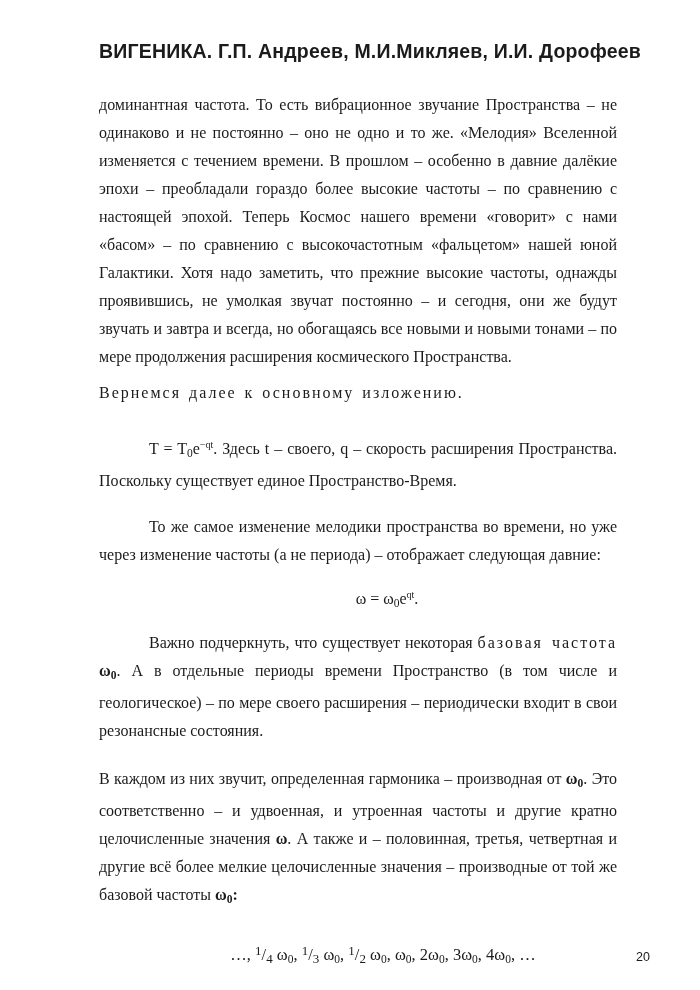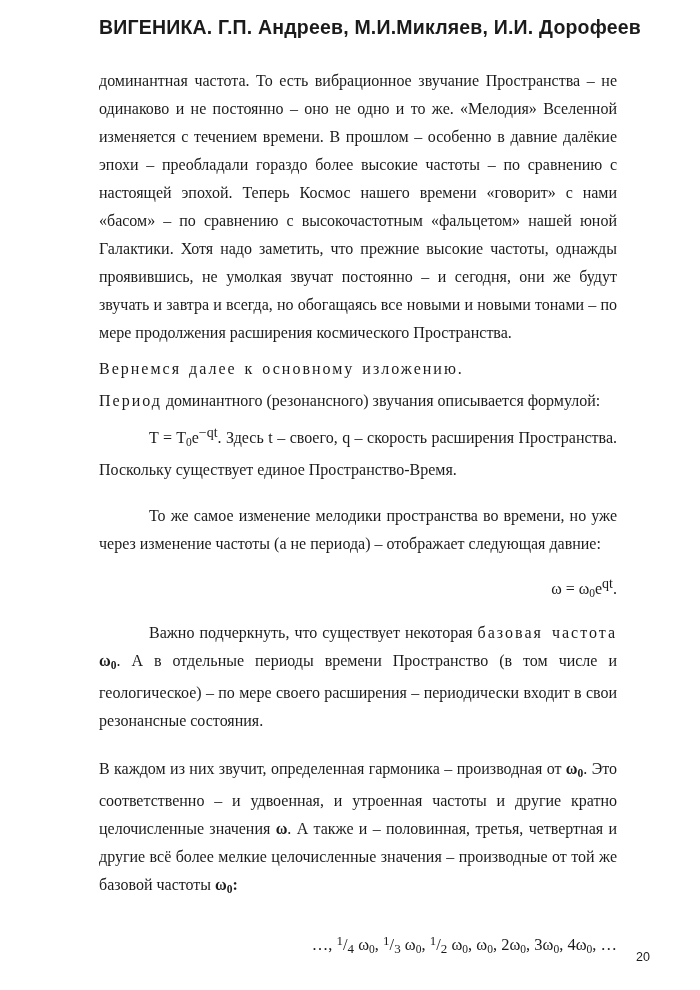--- a/index.html
+++ b/index.html
@@ -1,50 +1,50 @@
 <!DOCTYPE html>
 <html lang="ru"><head>
 <meta charset="utf-8">
 <style>
   html,body { margin:0; padding:0; background:#ffffff; }
   .page {
     position:relative;
     width:700px; height:990px;
     background:#ffffff;
     box-sizing:border-box;
-    padding:16px 83px 0 99px;
+    padding:40px 83px 0 99px;
     font-family:"Liberation Serif", serif;
     color:#1b1b1b;
     overflow:hidden;
   }
   .header {
     font-family:"Liberation Sans", sans-serif;
     font-weight:700;
     font-size:19.5px;
     line-height:22px;
     white-space:nowrap;
     letter-spacing:0.2px;
   }
   .content { margin-top:29px; font-size:16px; line-height:28px; }
   p { margin:0; text-align:justify; }
   .ind  { text-indent:50px; }
   .mb1  { margin-bottom:8px; }
-  .mb2  { margin-bottom:4px; }
+  .mb2  { margin-bottom:24px; }
   .mb3  { margin-bottom:4px; }
   .mb4  { margin-bottom:18px; }
   .mb5  { margin-bottom:12px; }
   .mb6  { margin-bottom:12px; }
   .mb7  { margin-bottom:20px; }
   .mb8  { margin-bottom:24px; }
   .spread { letter-spacing:2px; word-spacing:2px; }
   .it { }
   .b  { font-weight:bold; }
   .sb { font-size:11.5px; vertical-align:-3px; }
-  .sp { font-size:14px; vertical-align:6px; }
-  .fline { text-align:right; }
+  .sp { font-size:10px; vertical-align:6px; }
+  .fline { text-align:center; }
   .p6line { padding-left:58px; }
   .p9line { padding-left:50px; font-size:16.5px; }
   .fnum { font-size:13px; vertical-align:5px; }
   .fden { font-size:13px; vertical-align:-3px; }
   .pagenum {
     position:absolute; top:950px; right:50px;
     font-family:"Liberation Sans", sans-serif;
     font-size:12.5px; color:#1b1b1b;
   }
 </style>
@@ -54,21 +54,20 @@
 <div class="page">
 
   <div class="header"><span>ВИГЕНИКА. Г.П. Андреев, М.И.Микляев, И.И. Дорофеев</span></div>
 
   <div class="content">
 
     <p class="mb1"><span>доминантная частота. То есть </span><span class="it">вибрационное звучание Пространства</span><span> – не одинаково и не постоянно – оно не одно и то же. «Мелодия» Вселенной изменяется с течением времени. В прошлом – особенно в давние далёкие эпохи – преобладали гораздо более высокие частоты – по сравнению с настоящей эпохой. Теперь Космос нашего времени «говорит» с нами «басом» – по сравнению с высокочастотным «фальцетом» нашей юной Галактики. Хотя надо заметить, что прежние высокие частоты, однажды проявившись, не умолкая звучат постоянно – и сегодня, они же будут звучать и завтра и всегда, но обогащаясь все новыми и новыми тонами – по мере продолжения расширения космического Пространства.</span></p>
 
     <p class="mb2 spread"><span>Вернемся далее к основному изложению.</span></p>
 
-    <p class="mb3"><span class="spread">Период</span><span> доминантного (резонансного) звучания описывается формулой:</span></p>
 
     <p class="mb4 ind"><span><span>T = T</span><span class="sb">0</span><span class="it">e</span><span class="sp it">−qt</span></span><span>. Здесь t – своего, </span><span class="it">q</span><span> – скорость расширения Пространства. Поскольку существует единое Пространство-Время.</span></p>
 
     <p class="mb5 ind"><span>То же самое изменение мелодики пространства во времени, но уже через изменение частоты (а не периода) – отображает следующая давние:</span></p>
 
     <p class="mb6 fline p6line"><span class="it">ω = ω</span><span class="sb">0</span><span class="it">e</span><span class="sp it">qt</span><span>.</span></p>
 
     <p class="mb7 ind"><span>Важно подчеркнуть, что существует некоторая </span><span class="spread">базовая частота </span><span class="b">ω</span><span class="sb b">0</span><span>. А в отдельные периоды времени Пространство (в том числе и геологическое) – по мере своего расширения – периодически входит в свои резонансные состояния.</span></p>
 
     <p class="mb8"><span>В каждом из них звучит, определенная гармоника – производная от </span><span class="b">ω</span><span class="sb b">0</span><span>. Это соответственно – и удвоенная, и утроенная частоты и другие кратно целочисленные значения </span><span class="b">ω</span><span>. А также и – половинная, третья, четвертная и другие всё более мелкие целочисленные значения – производные от той же базовой частоты </span><span class="b">ω</span><span class="sb b">0</span><span class="b">:</span></p>

